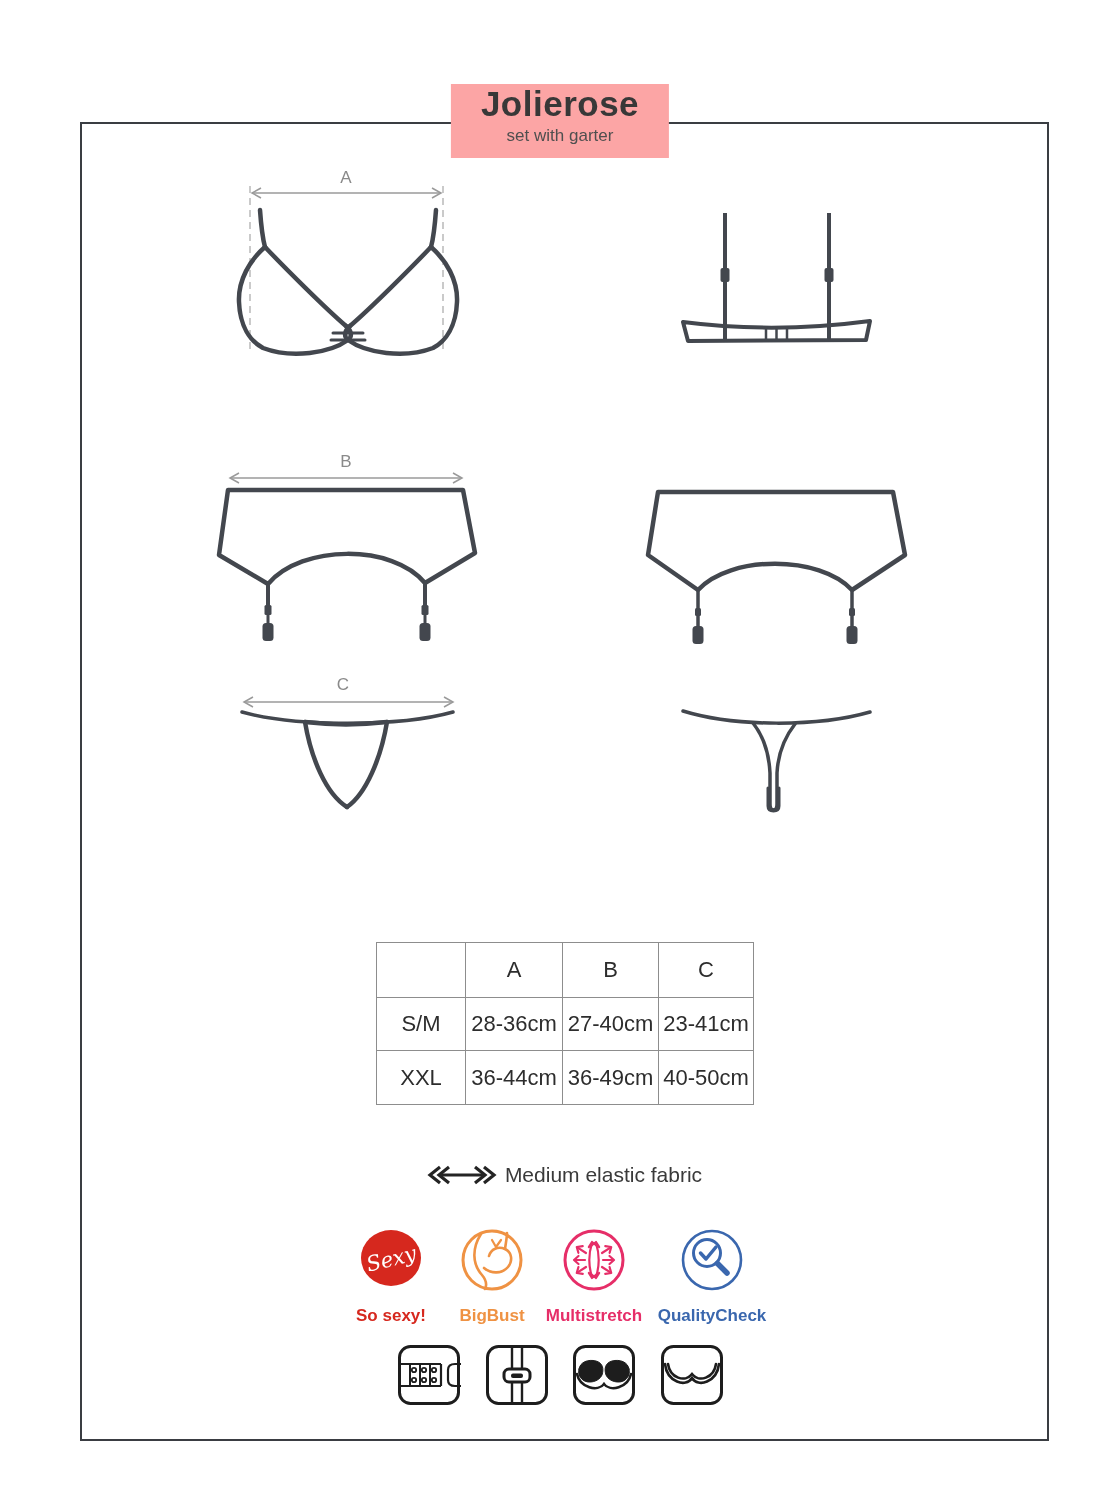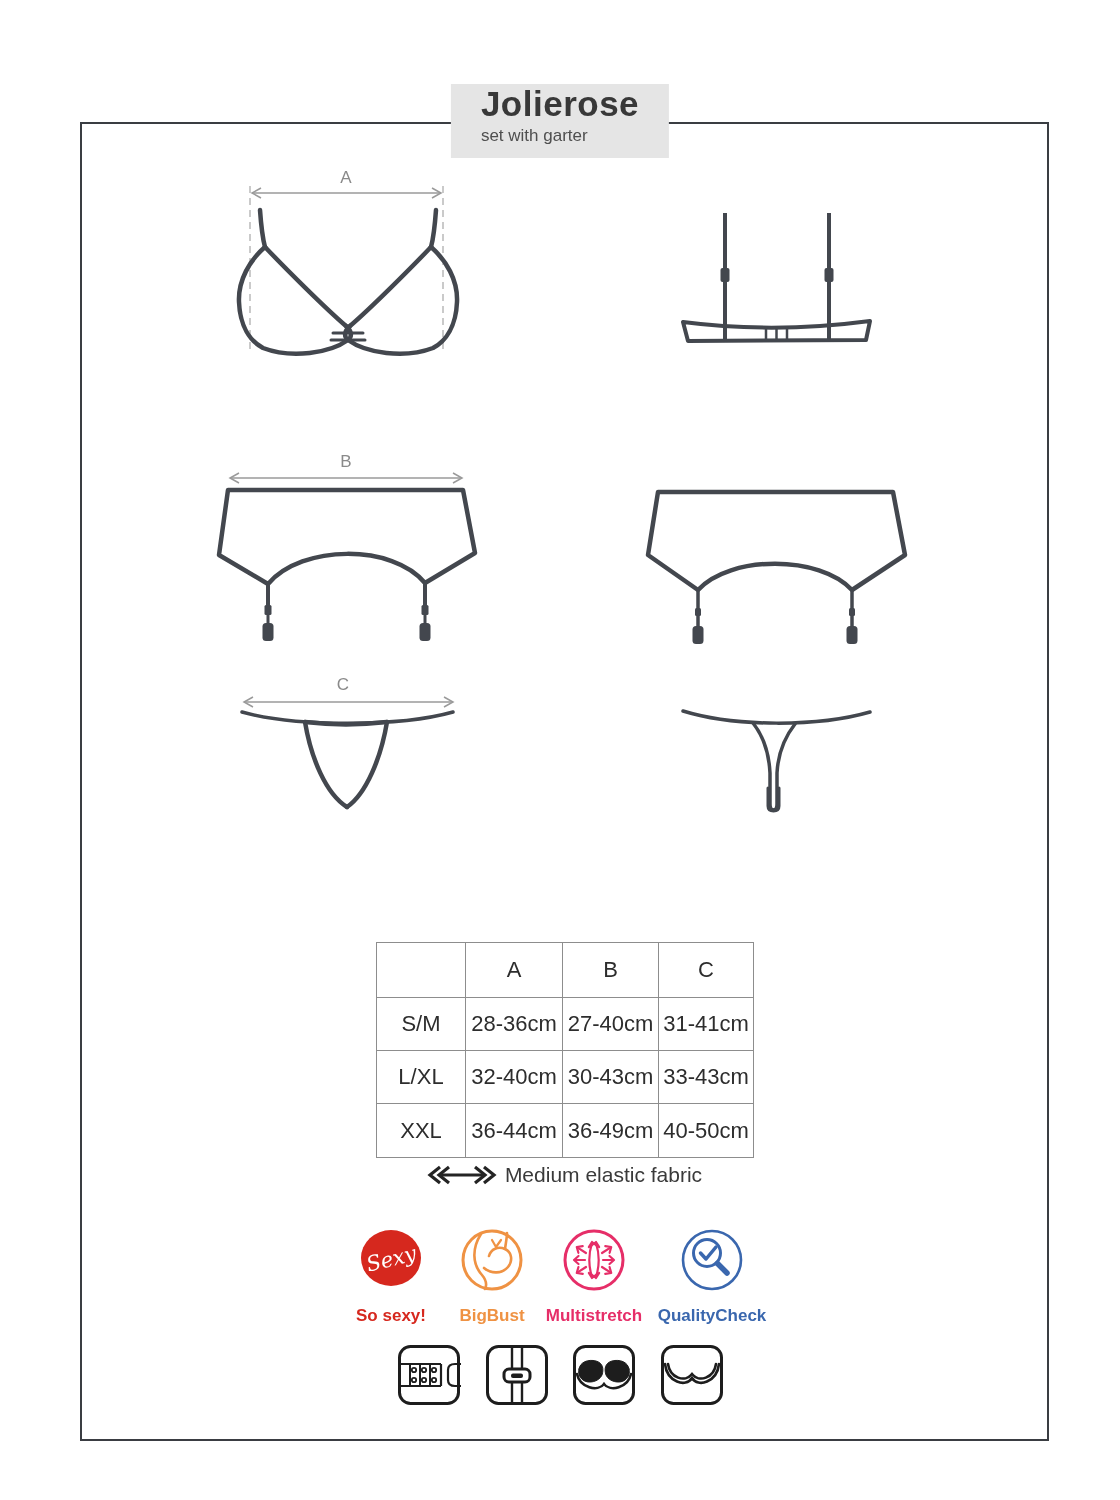--- a/index.html
+++ b/index.html
@@ -2,22 +2,22 @@
 <html><head>
 <meta charset="utf-8">
 <style>
   html,body{margin:0;padding:0;background:#fff;}
   #canvas{position:relative;width:1120px;height:1500px;background:#ffffff;overflow:hidden;
           font-family:"Liberation Sans", sans-serif;}
   .abs{position:absolute;}
   
   #frame{left:80px;top:122px;width:965px;height:1315px;border:2px solid #3a3d42;}
   
-  #title-block{top:84px;left:50%;transform:translateX(-50%);background:#e5e5e5;
-               padding:0 30px 12px;z-index:2;}
+  #title-block{top:84px;left:50%;transform:translateX(-50%);background:#fca5a5;
+               padding:0 30px 12px;text-align:center;z-index:2;}
   #title-block h1{margin:0;font-size:35px;font-weight:700;color:#383838;letter-spacing:.5px;}
   #title-block .sub{margin-top:2px;font-size:17px;color:#4f4f4f;}
   
   svg text.dim{font-family:"Liberation Sans",sans-serif;font-size:17px;fill:#8a8a8a;}
   
   #size-table-wrap{left:376px;top:942px;}
   table{border-collapse:collapse;}
   td{border:1px solid #8d8d8d;text-align:center;vertical-align:middle;
      font-size:22px;color:#2d2d2d;padding:0;}
   tr.hdr{height:55px;} tr.row{height:53px;} tr.row:last-child{height:54px;padding-left:24px;}
@@ -157,27 +157,21 @@
           <tr class="hdr">
         <td></td>
         <td>A</td>
         <td>B</td>
         <td>C</td>
       </tr>
       <tr class="row">
         <td>S/M</td>
         <td>28-36cm</td>
         <td>27-40cm</td>
-        <td>31-41cm</td>
-      </tr>
-      <tr class="row">
-        <td>L/XL</td>
-        <td>32-40cm</td>
-        <td>30-43cm</td>
-        <td>33-43cm</td>
+        <td>23-41cm</td>
       </tr>
       <tr class="row">
         <td>XXL</td>
         <td>36-44cm</td>
         <td>36-49cm</td>
         <td>40-50cm</td>
       </tr>
     </tbody>
       </table>
   </div>

